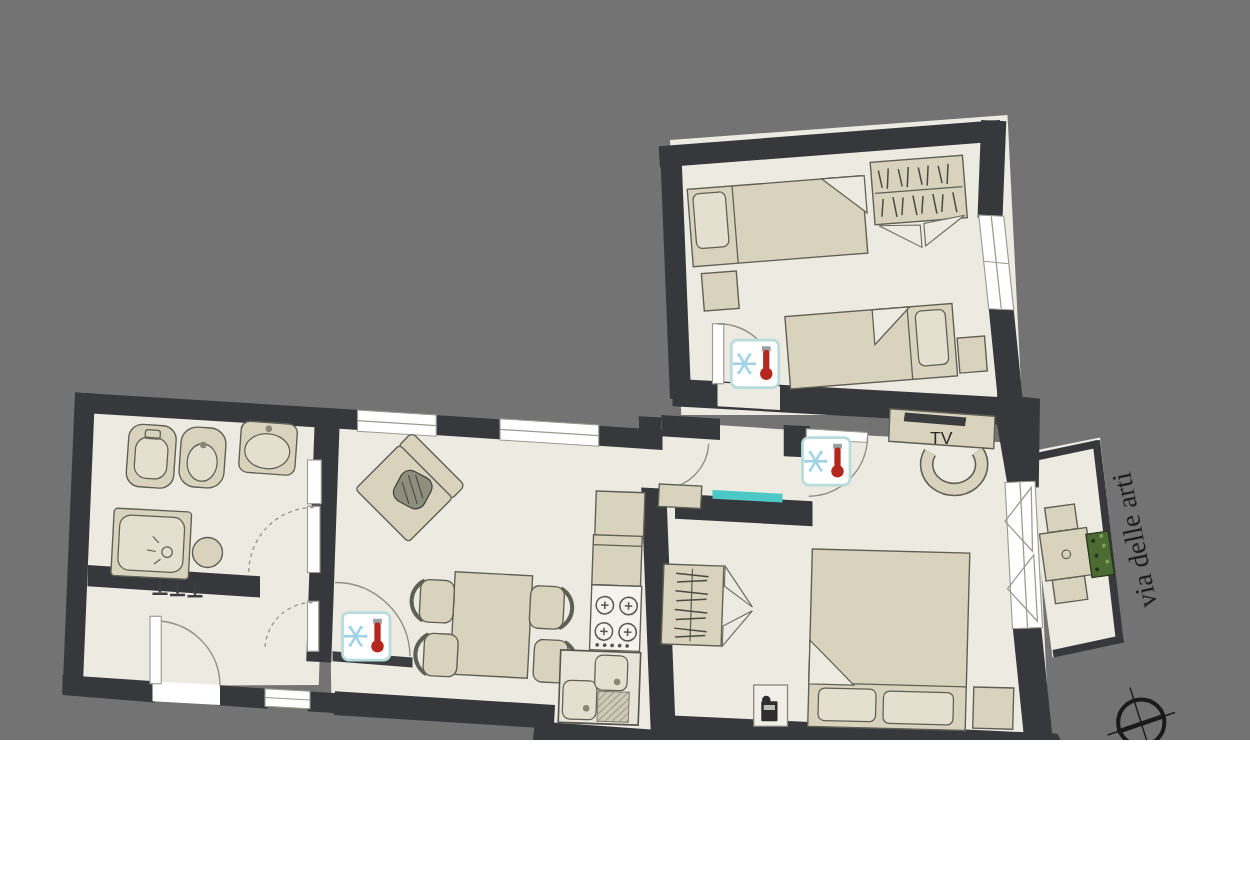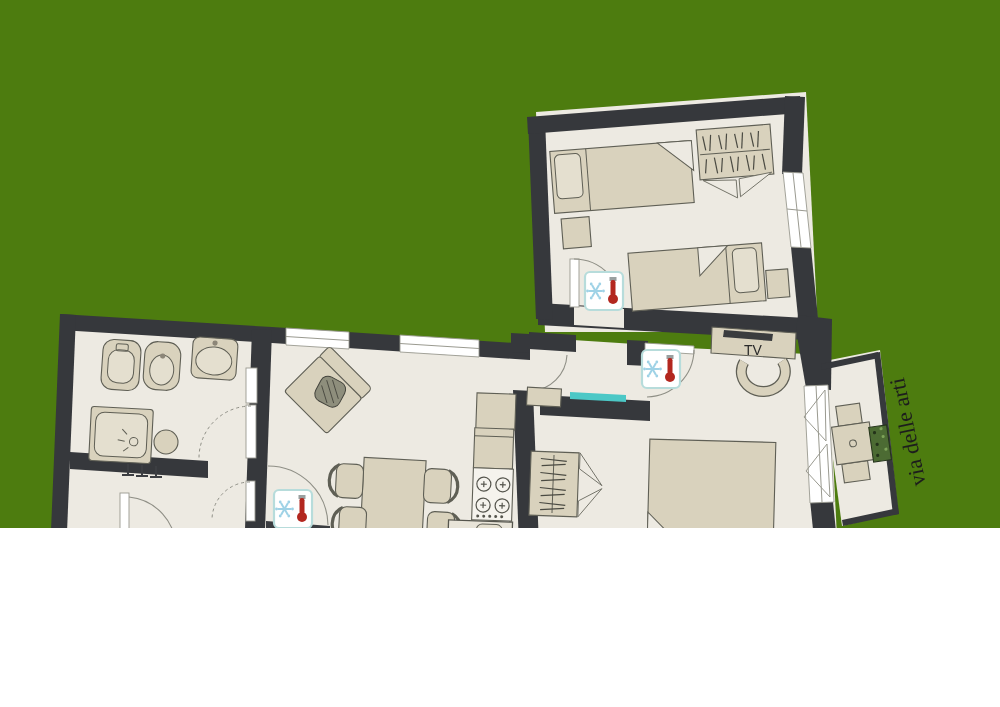--- a/index.html
+++ b/index.html
@@ -1,16 +1,16 @@
 <!DOCTYPE html>
 <html><head>
 <meta charset="utf-8">
 <style>
   html,body{margin:0;padding:0;background:#fff;}
-  .stage{position:relative;width:1000px;height:528px;background:#4d7c0f;overflow:hidden;
+  .stage{position:relative;width:1000px;height:592px;background:#737373;overflow:hidden;
          font-family:"Liberation Sans",sans-serif;}
   svg{position:absolute;left:0;top:0;}
   .wall{fill:#36383c;stroke:none;}
   .floor{fill:#edeae2;stroke:none;}
   .furn{fill:#d9d2bd;stroke:#5f5f55;stroke-width:1.1;}
   .furnlight{fill:#e4dfcf;stroke:#5f5f55;stroke-width:1;}
   .white{fill:#ffffff;stroke:#9a9a90;stroke-width:0.9;}
   .winline{stroke:#9a9a90;stroke-width:1;fill:none;}
   .swing{stroke:#8f8f86;stroke-width:1.1;fill:none;}
   .swingdash{stroke:#8f8f86;stroke-width:1;fill:none;stroke-dasharray:3 3;}

